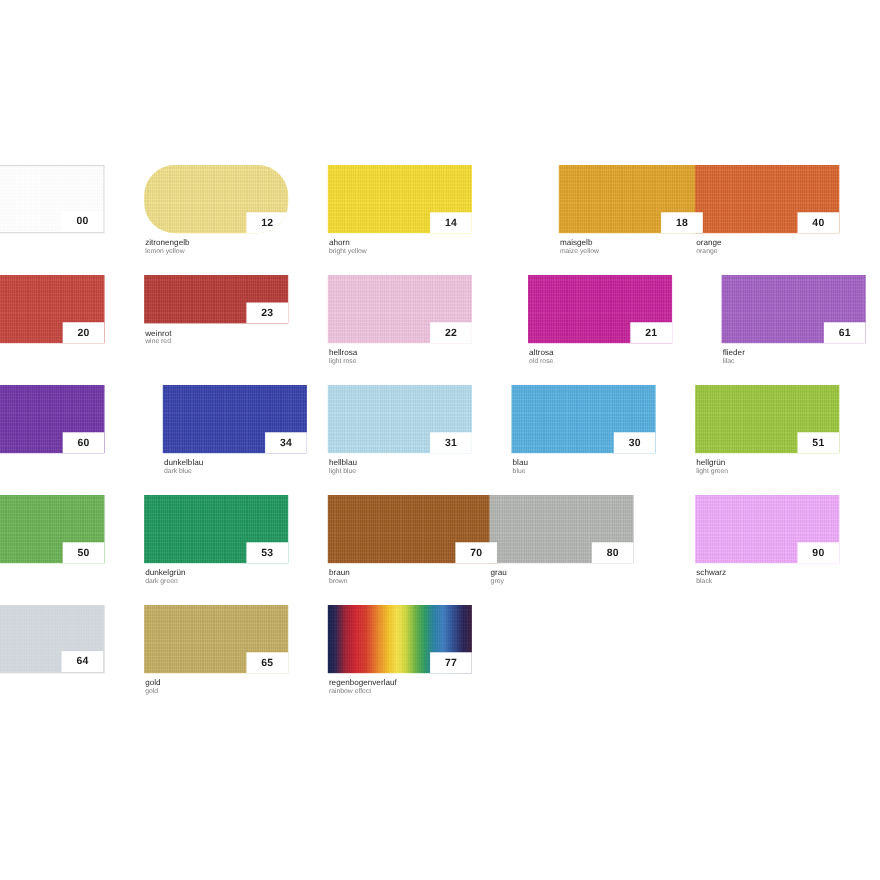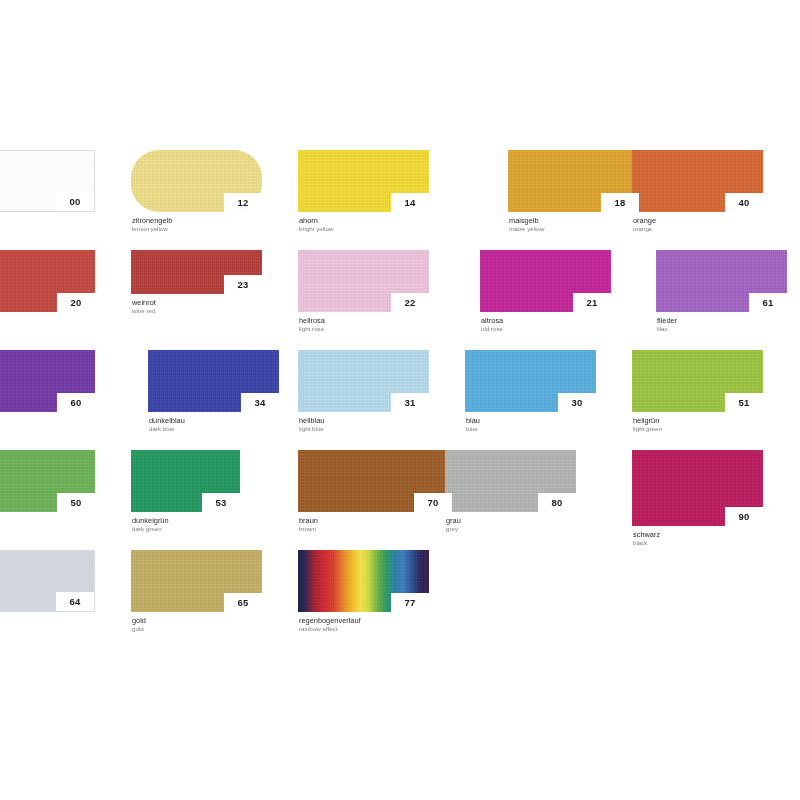--- a/index.html
+++ b/index.html
@@ -254,21 +254,21 @@
         <div class="card" style="left: 0px; width: 131px;">
           <div class="swatch" style="width: 131px; height: 62px; background: rgb(107, 179, 84);">
             <div class="badge">50</div>
           </div>
           <div class="labels">
             <div class="name-de">grün</div>
             <div class="name-en">green</div>
           </div>
         </div>
         <div class="card" style="left: 167px; width: 131px;">
-          <div class="swatch" style="width: 109px; height: 62px; background: rgb(33, 152, 95);">
+          <div class="swatch" style="width: 131px; height: 62px; background: rgb(33, 152, 95);">
             <div class="badge">53</div>
           </div>
           <div class="labels">
             <div class="name-de">dunkelgrün</div>
             <div class="name-en">dark green</div>
           </div>
         </div>
         <div class="card" style="left: 334px; width: 131px;">
           <div class="swatch" style="width: 154px; height: 62px; background: rgb(156, 91, 35);">
             <div class="badge">70</div>
@@ -281,21 +281,21 @@
         <div class="card" style="left: 481px; width: 131px;">
           <div class="swatch" style="width: 131px; height: 62px; background: rgb(180, 182, 179);">
             <div class="badge">80</div>
           </div>
           <div class="labels">
             <div class="name-de">grau</div>
             <div class="name-en">grey</div>
           </div>
         </div>
         <div class="card" style="left: 668px; width: 131px;">
-          <div class="swatch" style="width: 131px; height: 76px; background: #be185d;">
+          <div class="swatch" style="width: 131px; height: 62px; background: #f0abfc;">
             <div class="badge">90</div>
           </div>
           <div class="labels">
             <div class="name-de">schwarz</div>
             <div class="name-en">black</div>
           </div>
         </div>
       </div>
       <div class="row" style="height: 100px;">
         <div class="card" style="left: 0px; width: 131px;">

